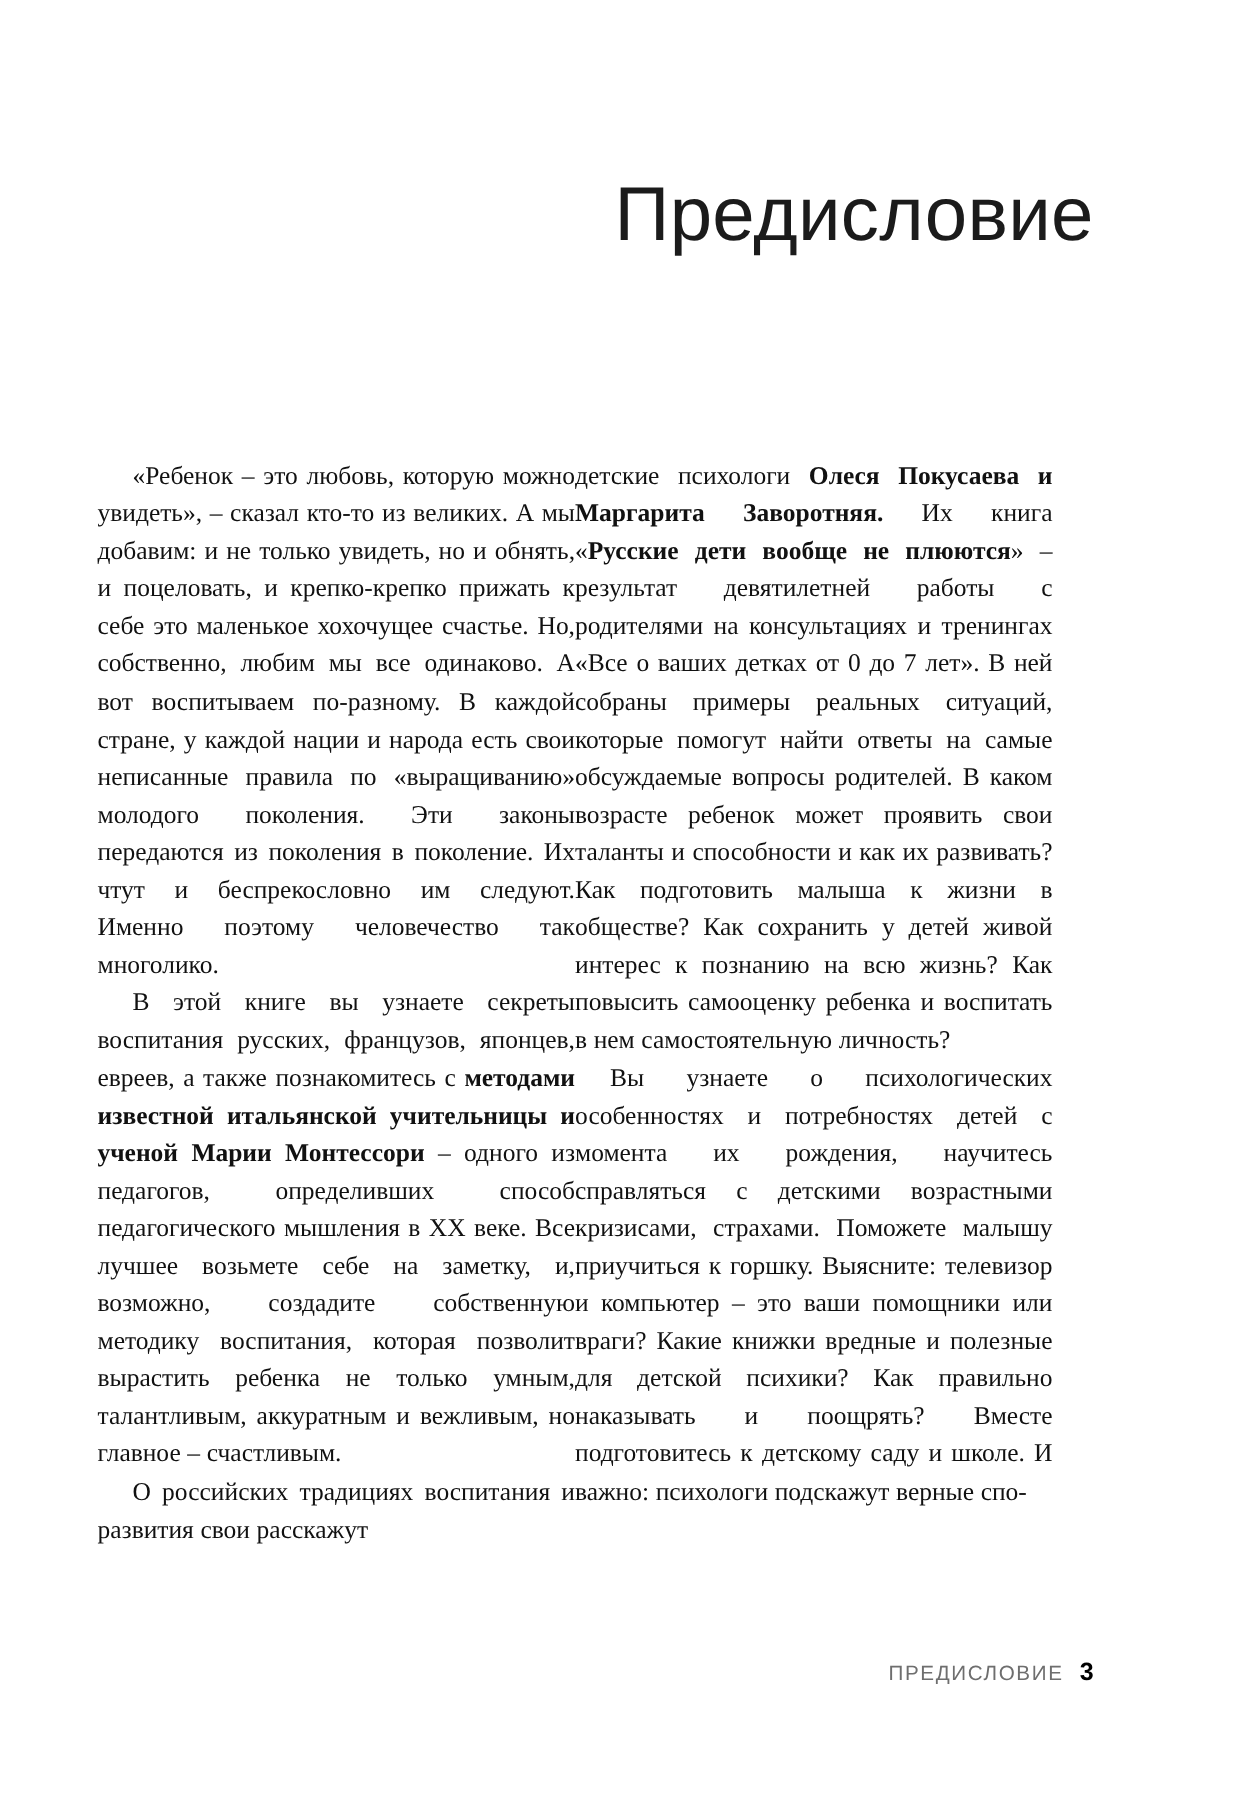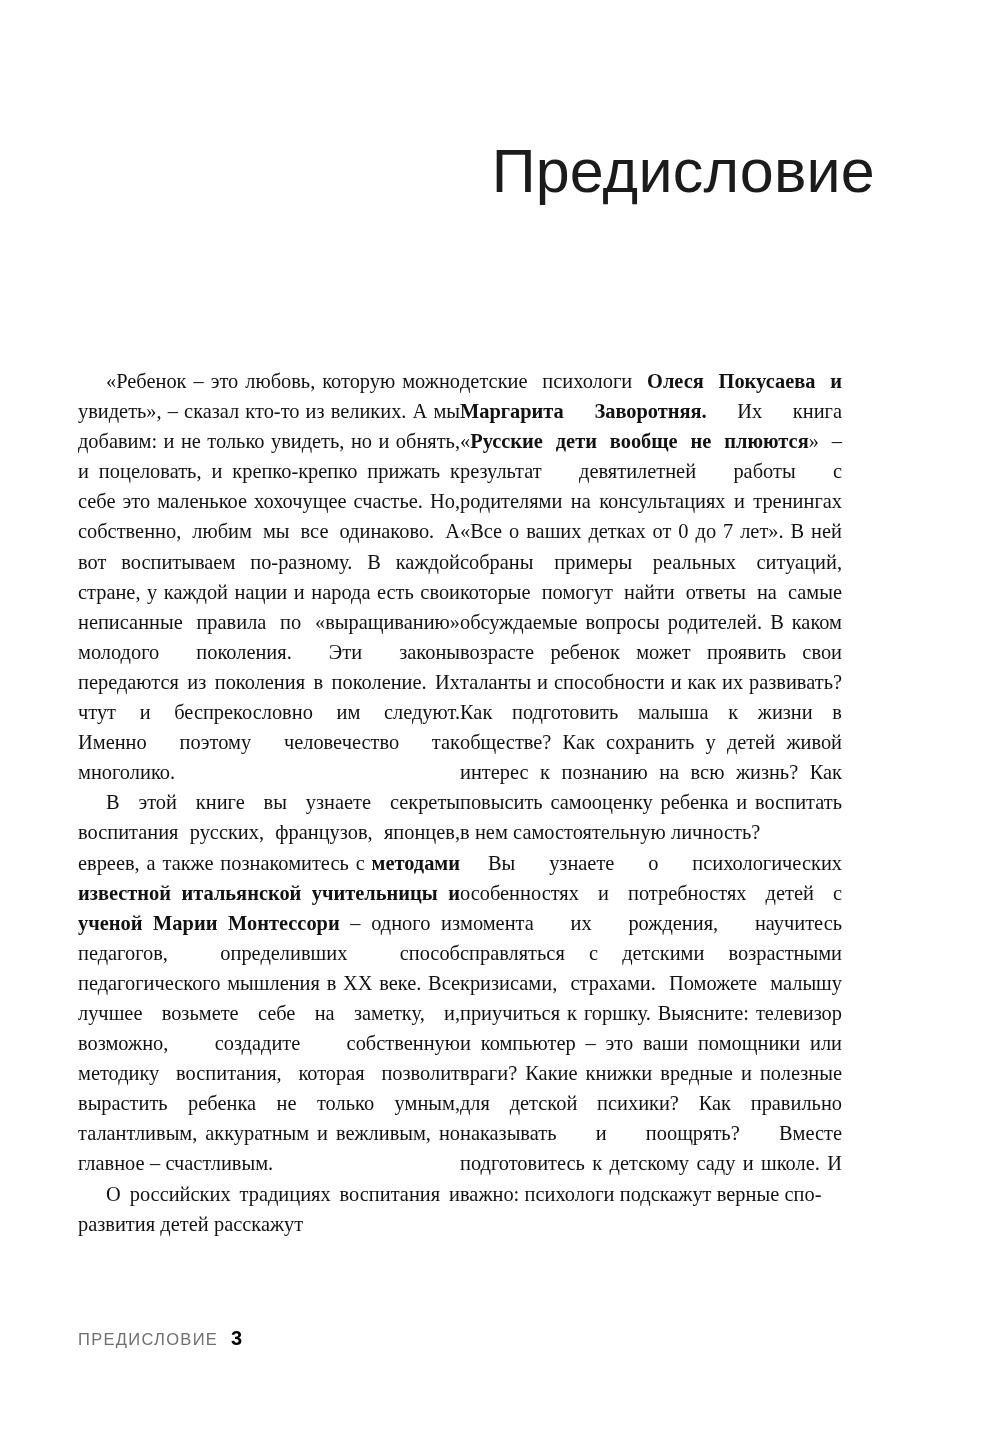--- a/index.html
+++ b/index.html
@@ -62,20 +62,21 @@
   .column b {
     font-weight: 700;
   }
 
   
   .footer {
     position: absolute;
     left: 78px;
     top: 1327px;
     width: 797px;
+    text-align: right;
     font-family: "Liberation Sans", "DejaVu Sans", sans-serif;
     white-space: nowrap;
   }
   .footer .section-name {
     font-size: 16.5px;
     letter-spacing: 1.3px;
     color: #6e6e6e;
     font-weight: 400;
   }
   .footer .page-number {
@@ -88,21 +89,21 @@
 </style>
 </head>
 <body>
 
 <h1 class="page-title">Предисловие</h1>
 
 <div class="columns">
   <div class="column" id="left-column">
       <p><span>«Ребенок – это любовь, которую можно увидеть», – сказал кто-то из великих. А мы добавим: и не только увидеть, но и обнять, и поцеловать, и крепко-крепко прижать к себе это маленькое хохочущее счастье. Но, собственно, любим мы все одинаково. А вот воспитываем по-разному. В каждой стране, у каждой нации и народа есть свои неписанные правила по «выращиванию» молодого поколения. Эти законы передаются из поколения в поколение. Их чтут и беспрекословно им следуют. Именно поэтому человечество так многолико.</span></p>
       <p><span>В этой книге вы узнаете секреты воспитания русских, французов, японцев, евреев, а также познакомитесь с </span><b>методами известной итальянской учительницы и ученой Марии Монтессори</b><span> – одного из педагогов, определивших способ педагогического мышления в XX веке. Все лучшее возьмете себе на заметку, и, возможно, создадите собственную методику воспитания, которая позволит вырастить ребенка не только умным, талантливым, аккуратным и вежливым, но главное – счастливым.</span></p>
-      <p><span>О российских традициях воспитания и развития детей расскажут</span></p>
+      <p><span>О российских традициях воспитания и развития свои расскажут</span></p>
     </div>
   <div class="column" id="right-column">
       <p class="cont"><span>детские психологи </span><b>Олеся Покусаева и Маргарита Заворотняя.</b><span> Их книга «</span><b>Русские дети вообще не плюются</b><span>» – результат девятилетней работы с родителями на консультациях и тренингах «Все о ваших детках от 0 до 7 лет». В ней собраны примеры реальных ситуаций, которые помогут найти ответы на самые обсуждаемые вопросы родителей. В каком возрасте ребенок может проявить свои таланты и способности и как их развивать? Как подготовить малыша к жизни в обществе? Как сохранить у детей живой интерес к познанию на всю жизнь? Как повысить самооценку ребенка и воспитать в нем самостоятельную личность?</span></p>
       <p><span>Вы узнаете о психологических особенностях и потребностях детей с момента их рождения, научитесь справляться с детскими возрастными кризисами, страхами. Поможете малышу приучиться к горшку. Выясните: телевизор и компьютер – это ваши помощники или враги? Какие книжки вредные и полезные для детской психики? Как правильно наказывать и поощрять? Вместе подготовитесь к детскому саду и школе. И важно: психологи подскажут верные спо-</span></p>
     </div>
 </div>
 
 <div class="footer">
   <span class="section-name">ПРЕДИСЛОВИЕ</span><span class="page-number">3</span>
 </div>

